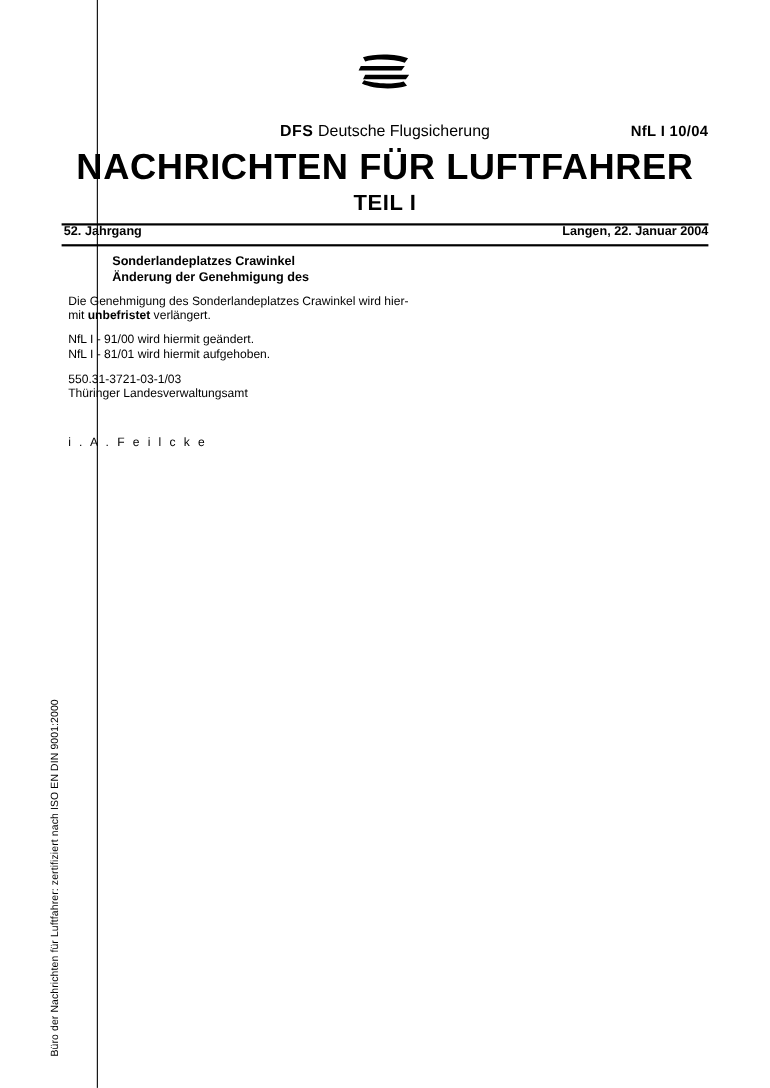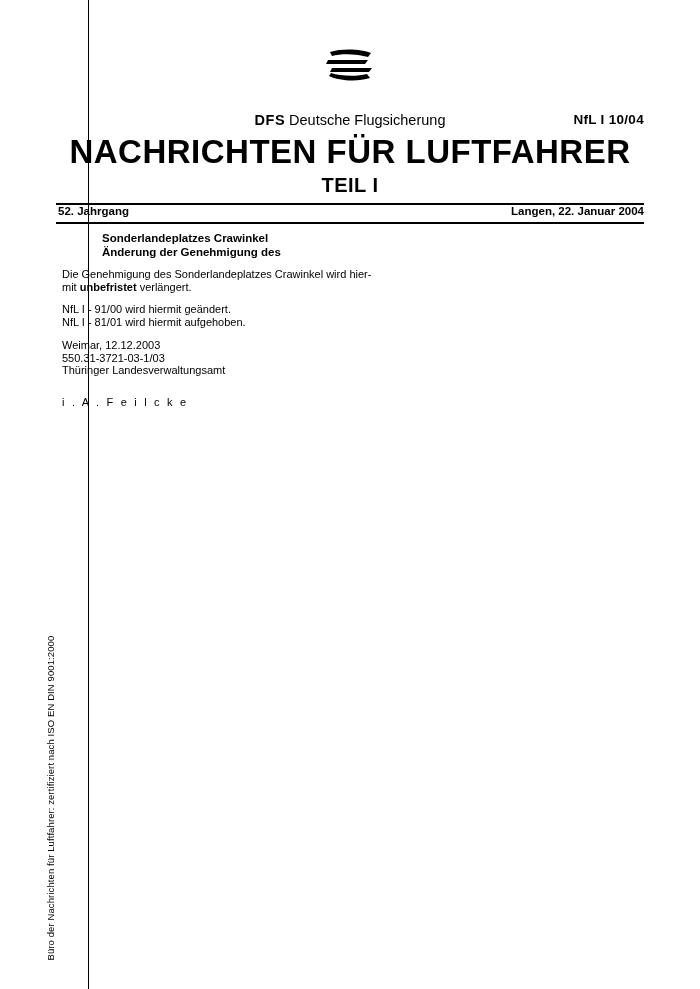--- a/index.html
+++ b/index.html
@@ -220,20 +220,19 @@
     <div>Die Genehmigung des Sonderlandeplatzes Crawinkel wird hier-</div>
     <div><span>mit </span><b>unbefristet</b><span> verlängert.</span></div>
   </div>
 
   <div class="para para-2">
     <div>NfL I - 91/00 wird hiermit geändert.</div>
     <div>NfL I - 81/01 wird hiermit aufgehoben.</div>
   </div>
 
   <div class="para para-3">
-    <div>Weimar, 12.12.2003</div>
     <div>550.31-3721-03-1/03</div>
     <div>Thüringer Landesverwaltungsamt</div>
   </div>
 
   <div class="signature">i . A . F e i l c k e</div>
 
 </div>
 
 </body></html>

